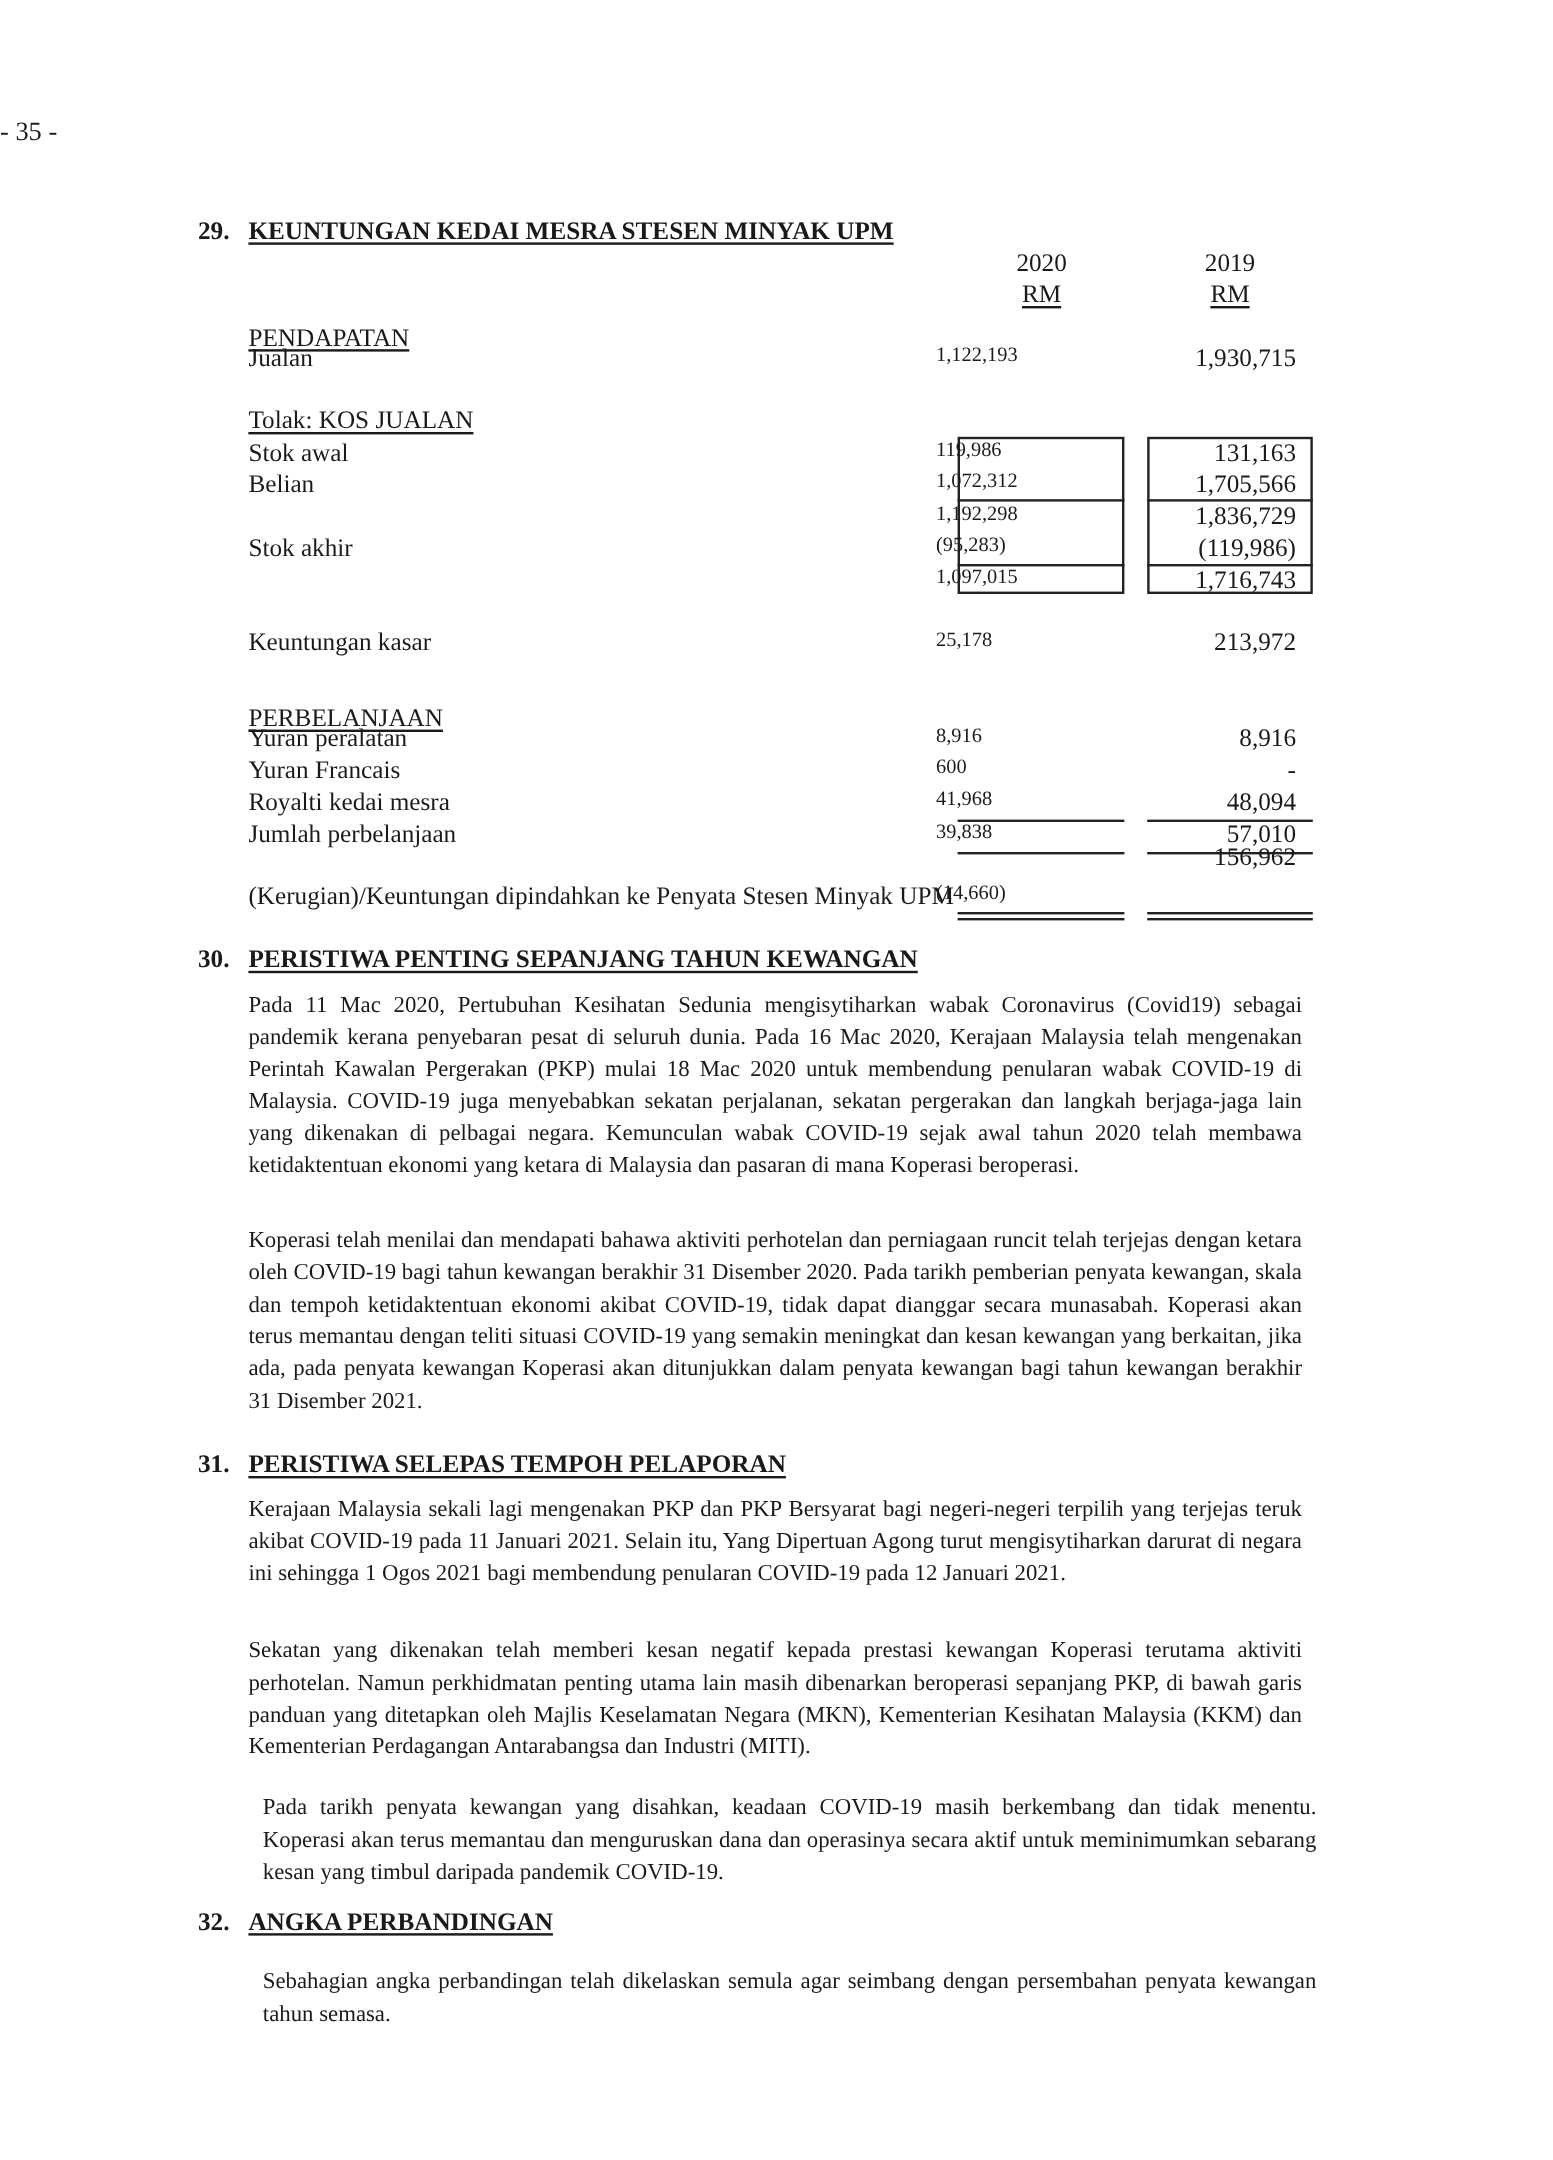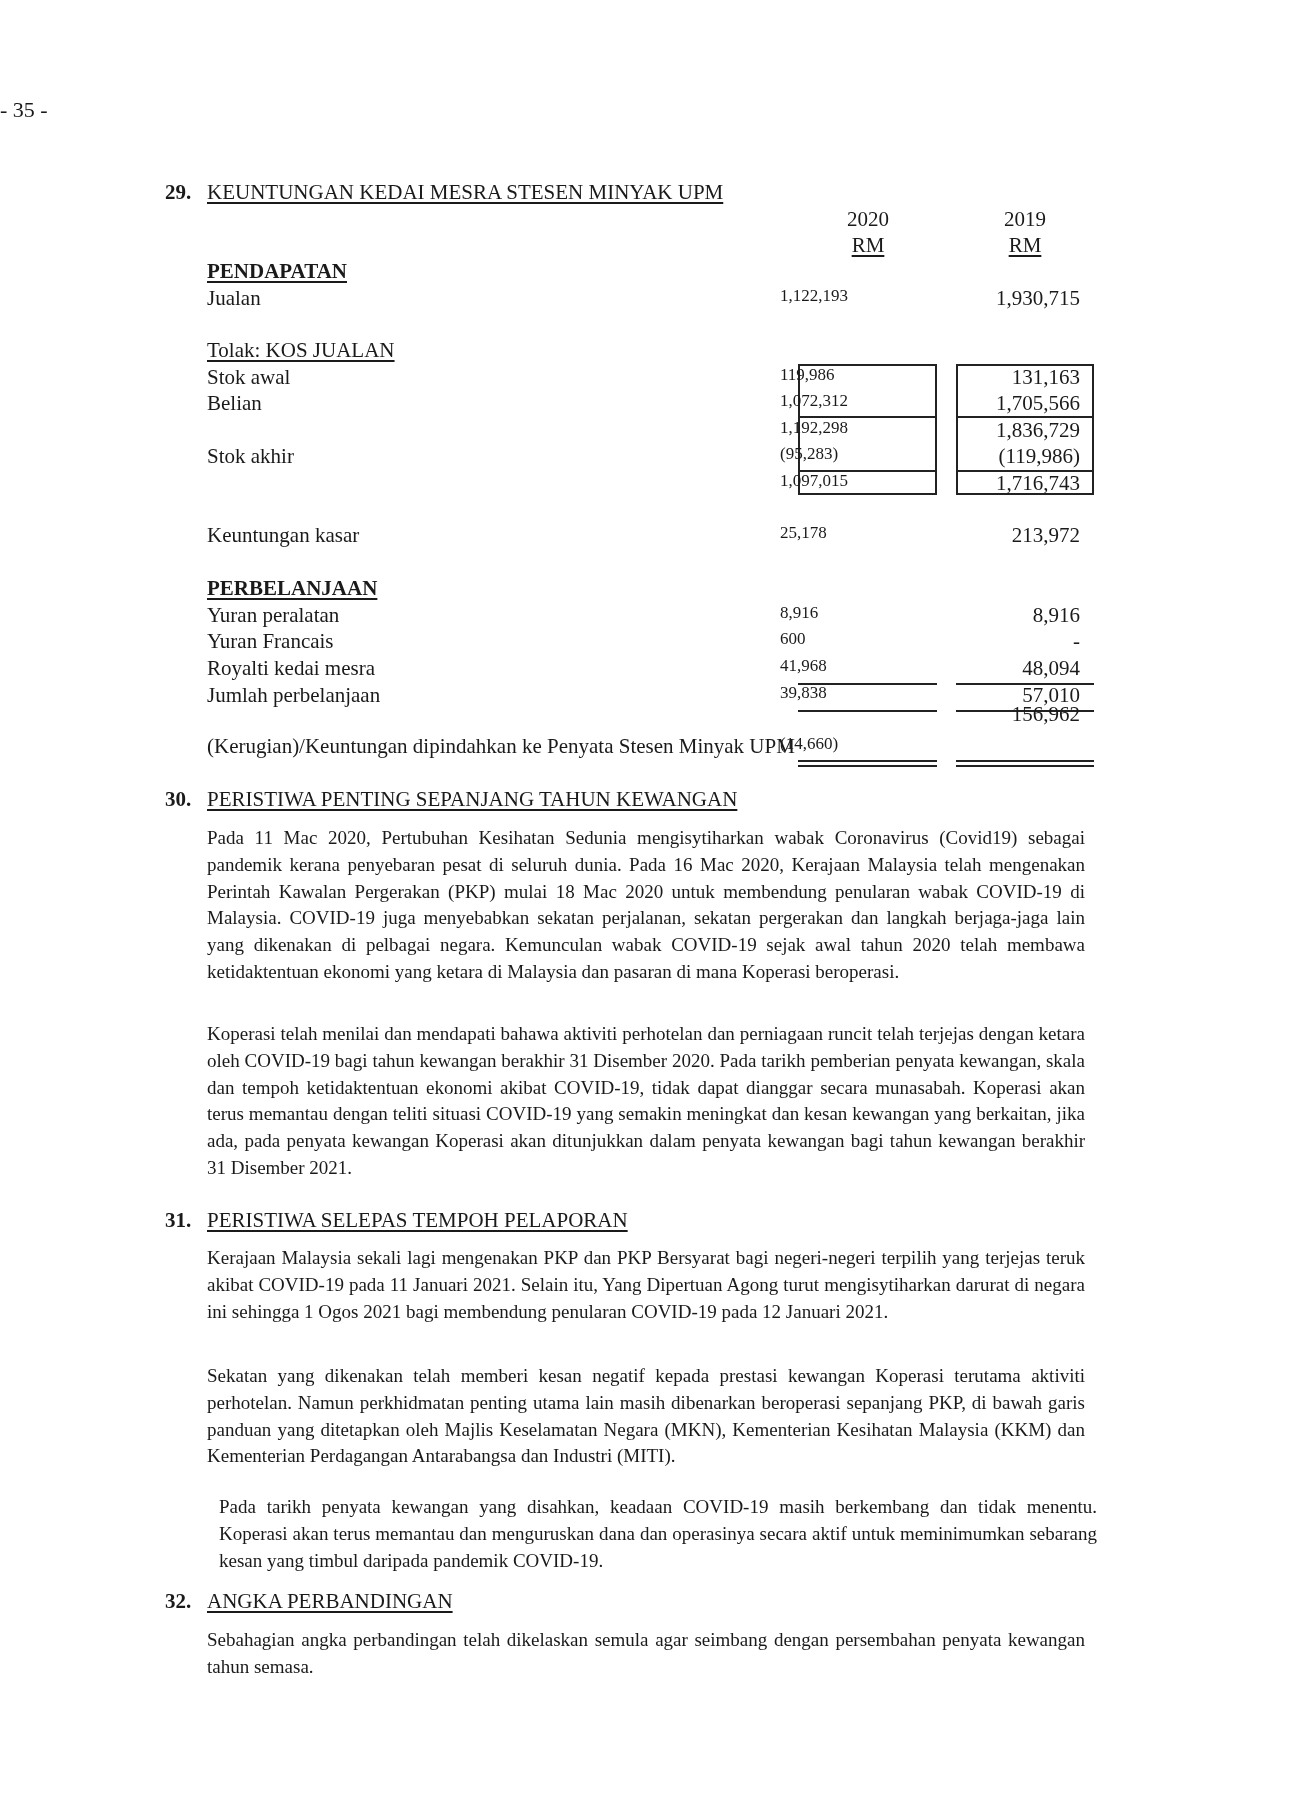--- a/index.html
+++ b/index.html
@@ -3,23 +3,23 @@
 <meta charset="utf-8">
 <style>
   html, body { margin: 0; padding: 0; background: #ffffff; }
   body {
     width: 1294px; height: 1800px; position: relative; overflow: hidden;
     font-family: "Liberation Serif", serif; color: #1a1a1a; font-size: 21px;
   }
   .abs { position: absolute; white-space: nowrap; }
   .page-num { left: 0; width: 1232px; top: 97px; font-size: 22px; }
   .sec-num { left: 165px; font-weight: bold; font-size: 21px; }
-  .sec-title { left: 207px; font-weight: normal; font-size: 21px; text-decoration: underline; text-decoration-thickness: 2px; text-underline-offset: 3px; }
+  .sec-title { left: 207px; font-weight: bold; font-size: 21px; text-decoration: underline; text-decoration-thickness: 2px; text-underline-offset: 3px; }
   .lbl { left: 207px; font-size: 21px; }
-  .lbl.bold-ul { font-weight: bold; text-decoration: underline; text-decoration-thickness: 2px; text-underline-offset: 3px; }
+  .lbl.bold-ul { font-weight: normal; text-decoration: underline; text-decoration-thickness: 2px; text-underline-offset: 3px; margin-top: 10px; }
   .lbl.ul { text-decoration: underline; text-underline-offset: 3px; }
   .num1 { left: 780px; width: 163px; text-align: left; font-size: 17px; }
   .num2 { left: 917px; width: 163px; text-align: right; font-size: 21px; }
   .num1.paren, .num2.paren { margin-right: -7px; }
   .hdr1 { left: 808px; width: 120px; text-align: center; font-size: 21px; }
   .hdr2 { left: 965px; width: 120px; text-align: center; font-size: 21px; }
   .hdr-ul { text-decoration: underline; text-underline-offset: 3px; }
   .box { position: absolute; border: 2px solid #222; box-sizing: border-box; }
   .hline { position: absolute; height: 0; border-top: 2px solid #222; }
   .dline { position: absolute; height: 3px; border-top: 2px solid #222; border-bottom: 2px solid #222; }
@@ -136,14 +136,14 @@
   <div class="abs sec-num" style="top:1208px">31.</div>
   <div class="abs sec-title" style="top:1208px">PERISTIWA SELEPAS TEMPOH PELAPORAN</div>
   <p class="para" style="top:1245px; margin:0;">Kerajaan Malaysia sekali lagi mengenakan PKP dan PKP Bersyarat bagi negeri-negeri terpilih yang terjejas teruk akibat COVID-19 pada 11 Januari 2021. Selain itu, Yang Dipertuan Agong turut mengisytiharkan darurat di negara ini sehingga 1 Ogos 2021 bagi membendung penularan COVID-19 pada 12 Januari 2021.</p>
   <p class="para" style="top:1363px; margin:0;">Sekatan yang dikenakan telah memberi kesan negatif kepada prestasi kewangan Koperasi terutama aktiviti perhotelan. Namun perkhidmatan penting utama lain masih dibenarkan beroperasi sepanjang PKP, di bawah garis panduan yang ditetapkan oleh Majlis Keselamatan Negara (MKN), Kementerian Kesihatan Malaysia (KKM) dan Kementerian Perdagangan Antarabangsa dan Industri (MITI).</p>
   <p class="para" style="top:1482px; margin:12px;">Pada tarikh penyata kewangan yang disahkan, keadaan COVID-19 masih berkembang dan tidak menentu. Koperasi akan terus memantau dan menguruskan dana dan operasinya secara aktif untuk meminimumkan sebarang kesan yang timbul daripada pandemik COVID-19.</p>
 </div>
 
 <div>
   <div class="abs sec-num" style="top:1589px">32.</div>
   <div class="abs sec-title" style="top:1589px">ANGKA PERBANDINGAN</div>
-  <p class="para" style="top:1627px; margin:0;">Sebahagian angka perbandingan telah dikelaskan semula agar seimbang dengan persembahan penyata kewangan tahun semasa.</p>
+  <p class="para" style="top:1627px; margin:12px;">Sebahagian angka perbandingan telah dikelaskan semula agar seimbang dengan persembahan penyata kewangan tahun semasa.</p>
 </div>
 
 </body></html>

